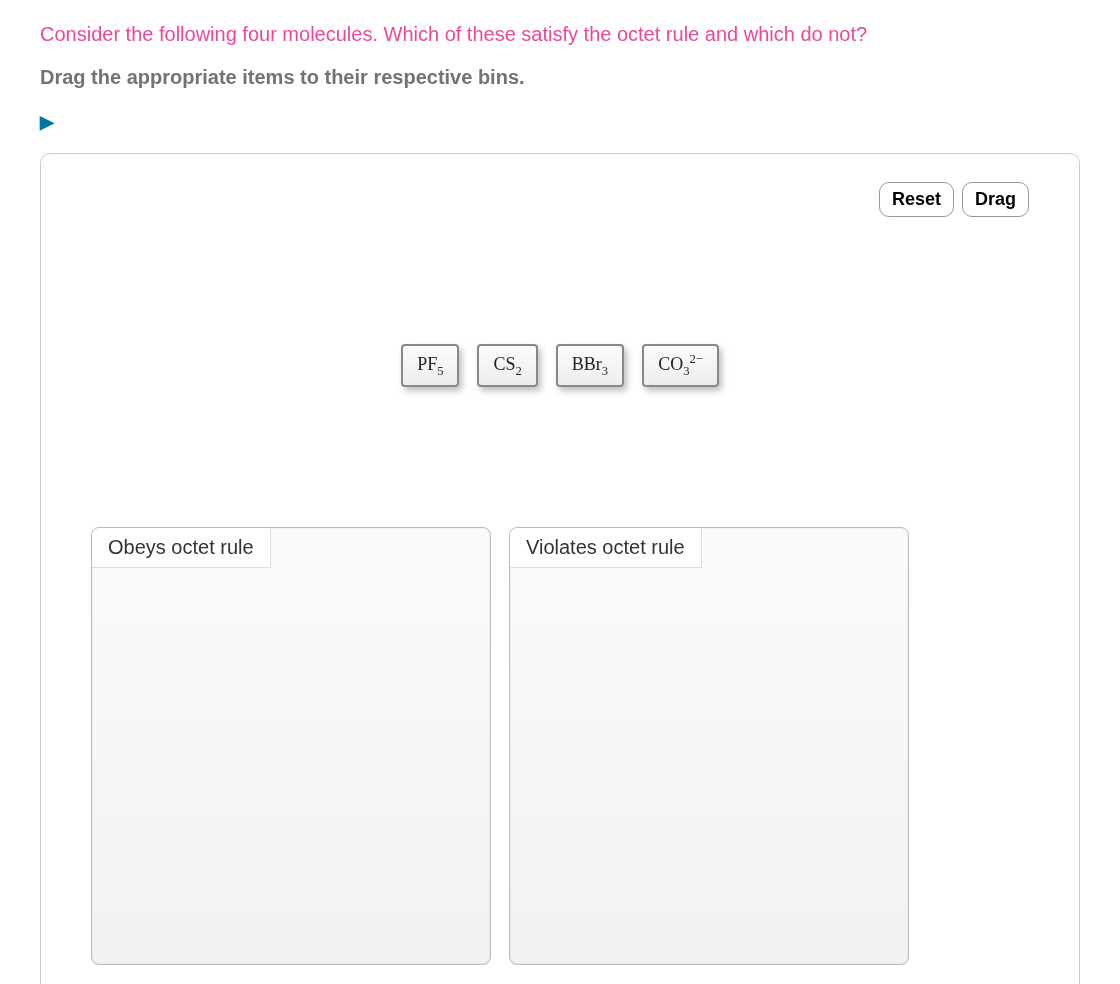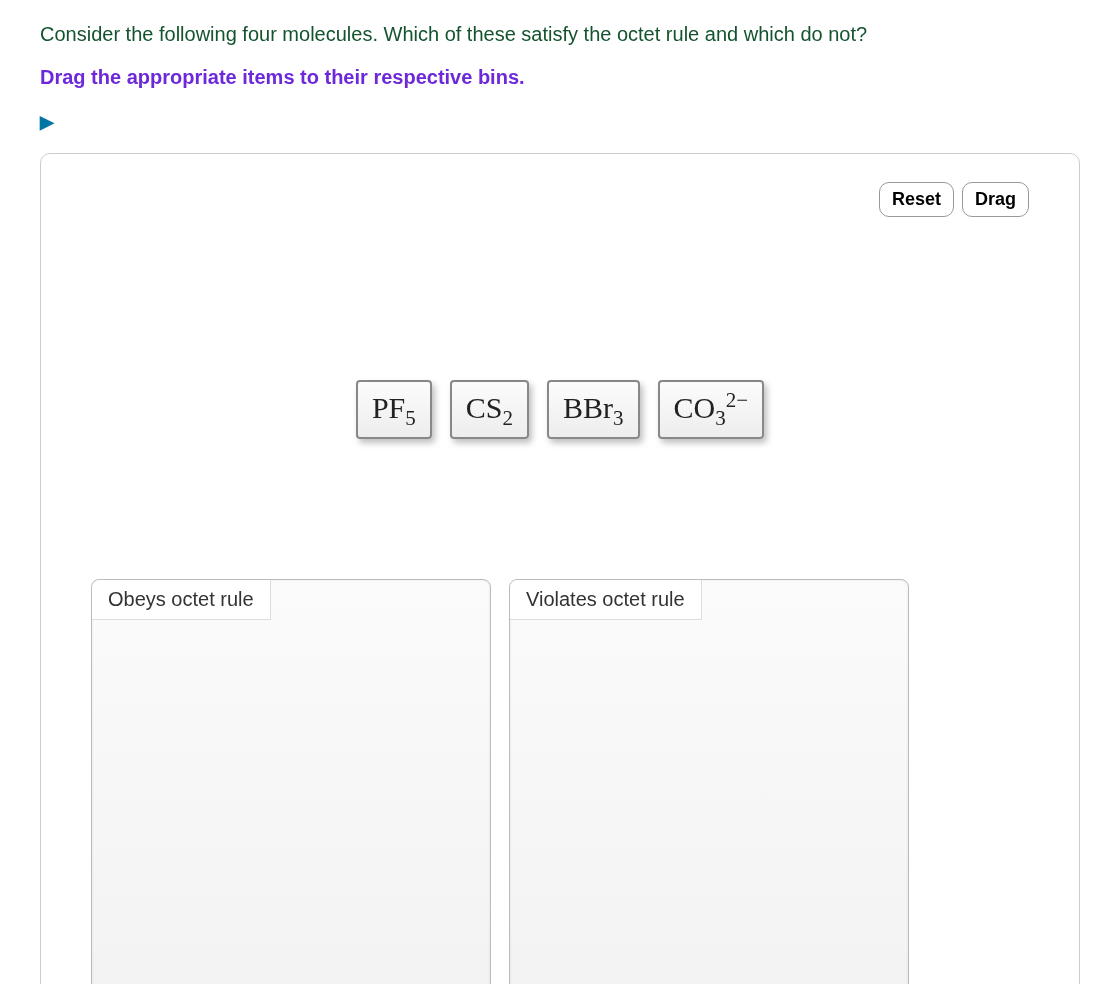--- a/index.html
+++ b/index.html
@@ -10,29 +10,29 @@
     
     body {
       font-family: Arial, Helvetica, sans-serif;
       background: #fff;
       padding: 20px 40px;
       width: 1120px;
     }
     
     .question-text {
       font-size: 20px;
-      color: #14532d;
+      color: #ec4899;
       margin-bottom: 18px;
       line-height: 1.4;
     }
     
     .instruction-text {
       font-size: 20px;
       font-weight: bold;
-      color: #6d28d9;
+      color: #737373;
       margin-bottom: 22px;
     }
     
     .hints-toggle {
       display: flex;
       align-items: center;
       color: #0077a3;
       font-size: 20px;
       font-weight: bold;
       cursor: pointer;
@@ -78,26 +78,25 @@
       margin-top: 160px;
       margin-bottom: 140px;
     }
     
     .molecule-chip {
       background: linear-gradient(to bottom, #fcfcfc, #ededed);
       border: 2px solid #888;
       border-radius: 4px;
       padding: 6px 14px;
       font-family: "Times New Roman", serif;
-      font-size: 30px;
+      font-size: 18px;
       color: #222;
       cursor: move;
       box-shadow: 3px 4px 6px rgba(0,0,0,0.25);
       white-space: nowrap;
-      margin-top: 36px;
     }
     
     .molecule-chip sub {
       font-size: 0.7em;
       vertical-align: sub;
     }
     
     .molecule-chip sup {
       font-size: 0.7em;
       vertical-align: super;

